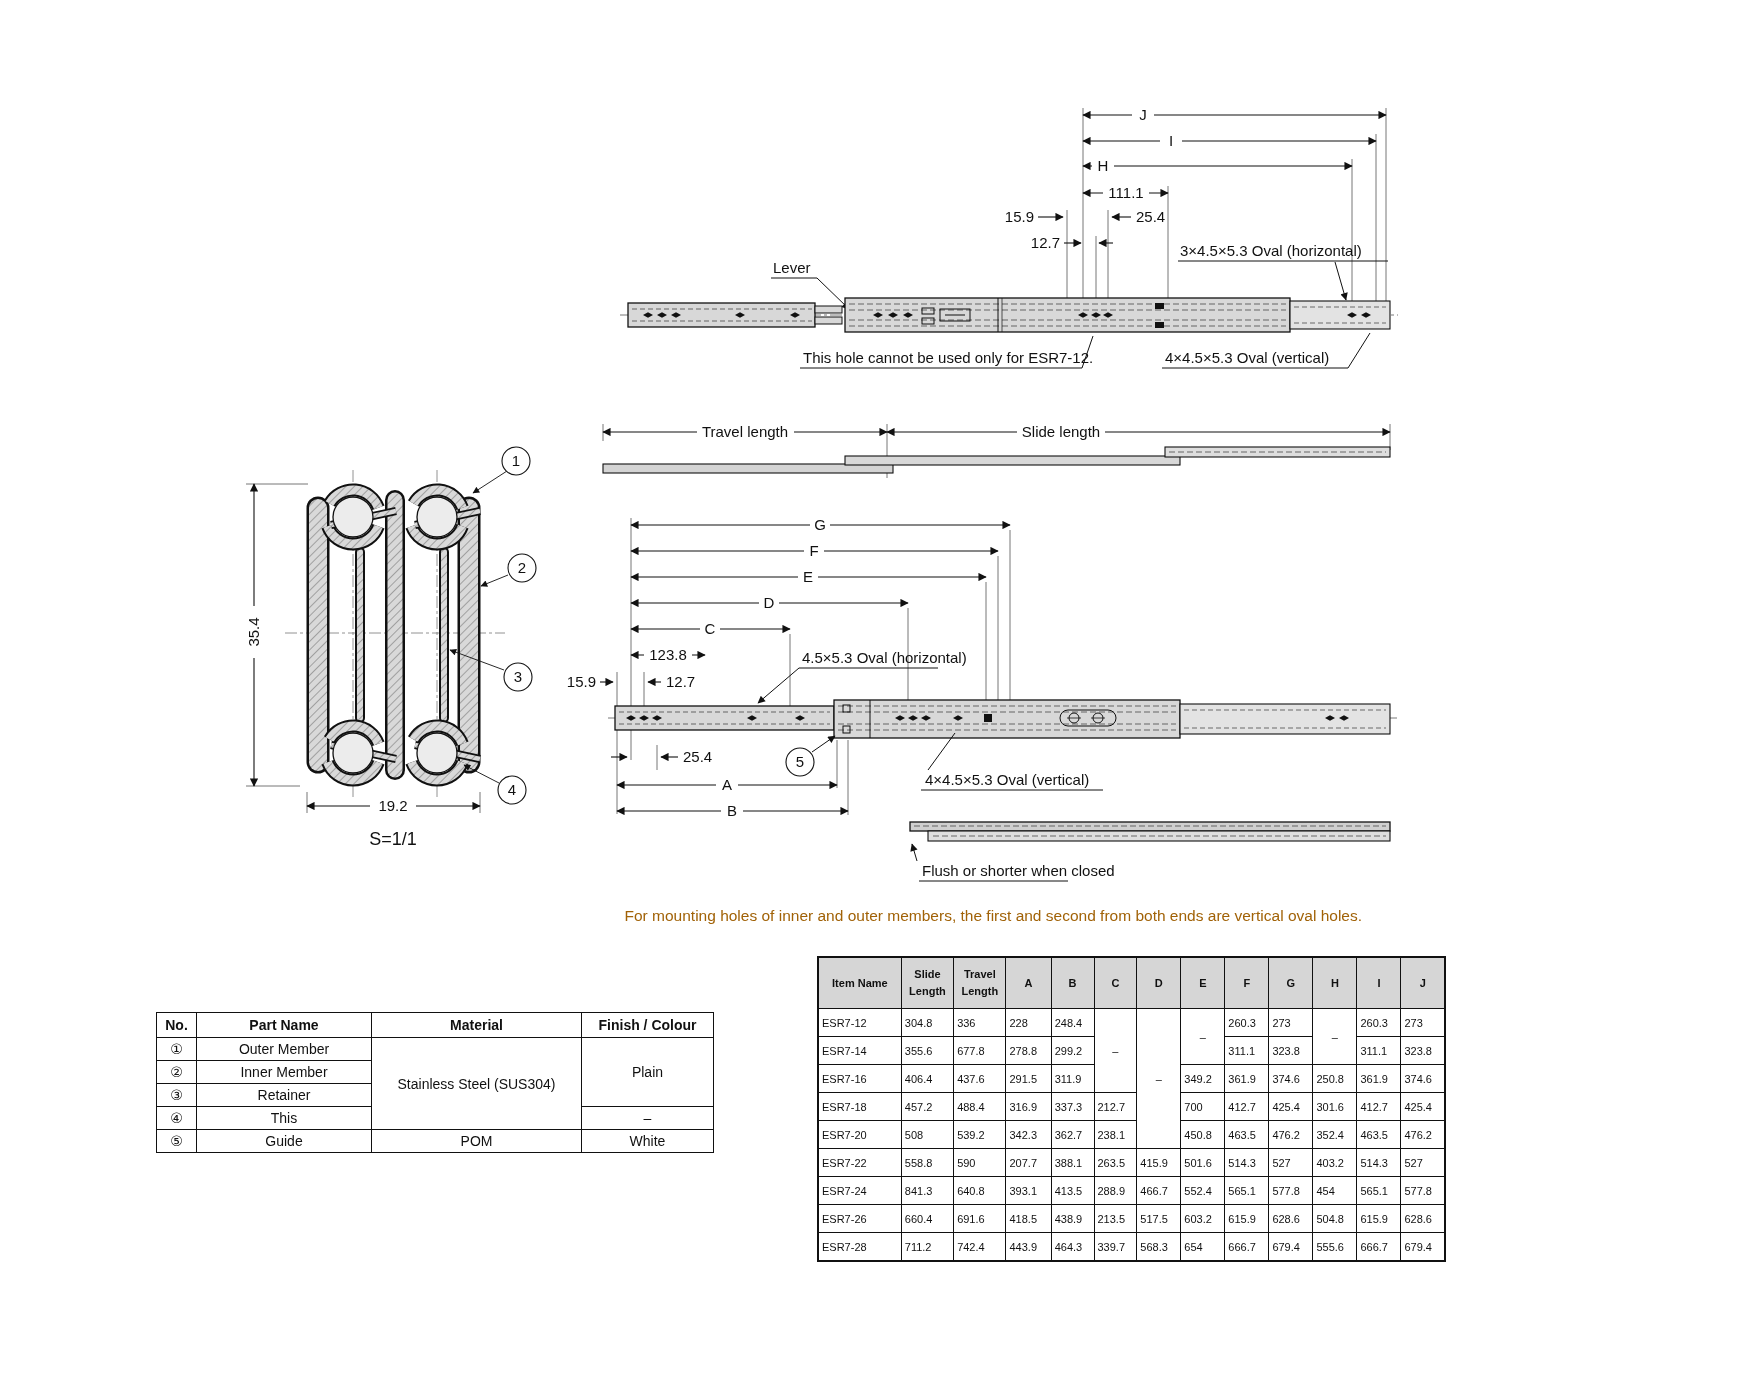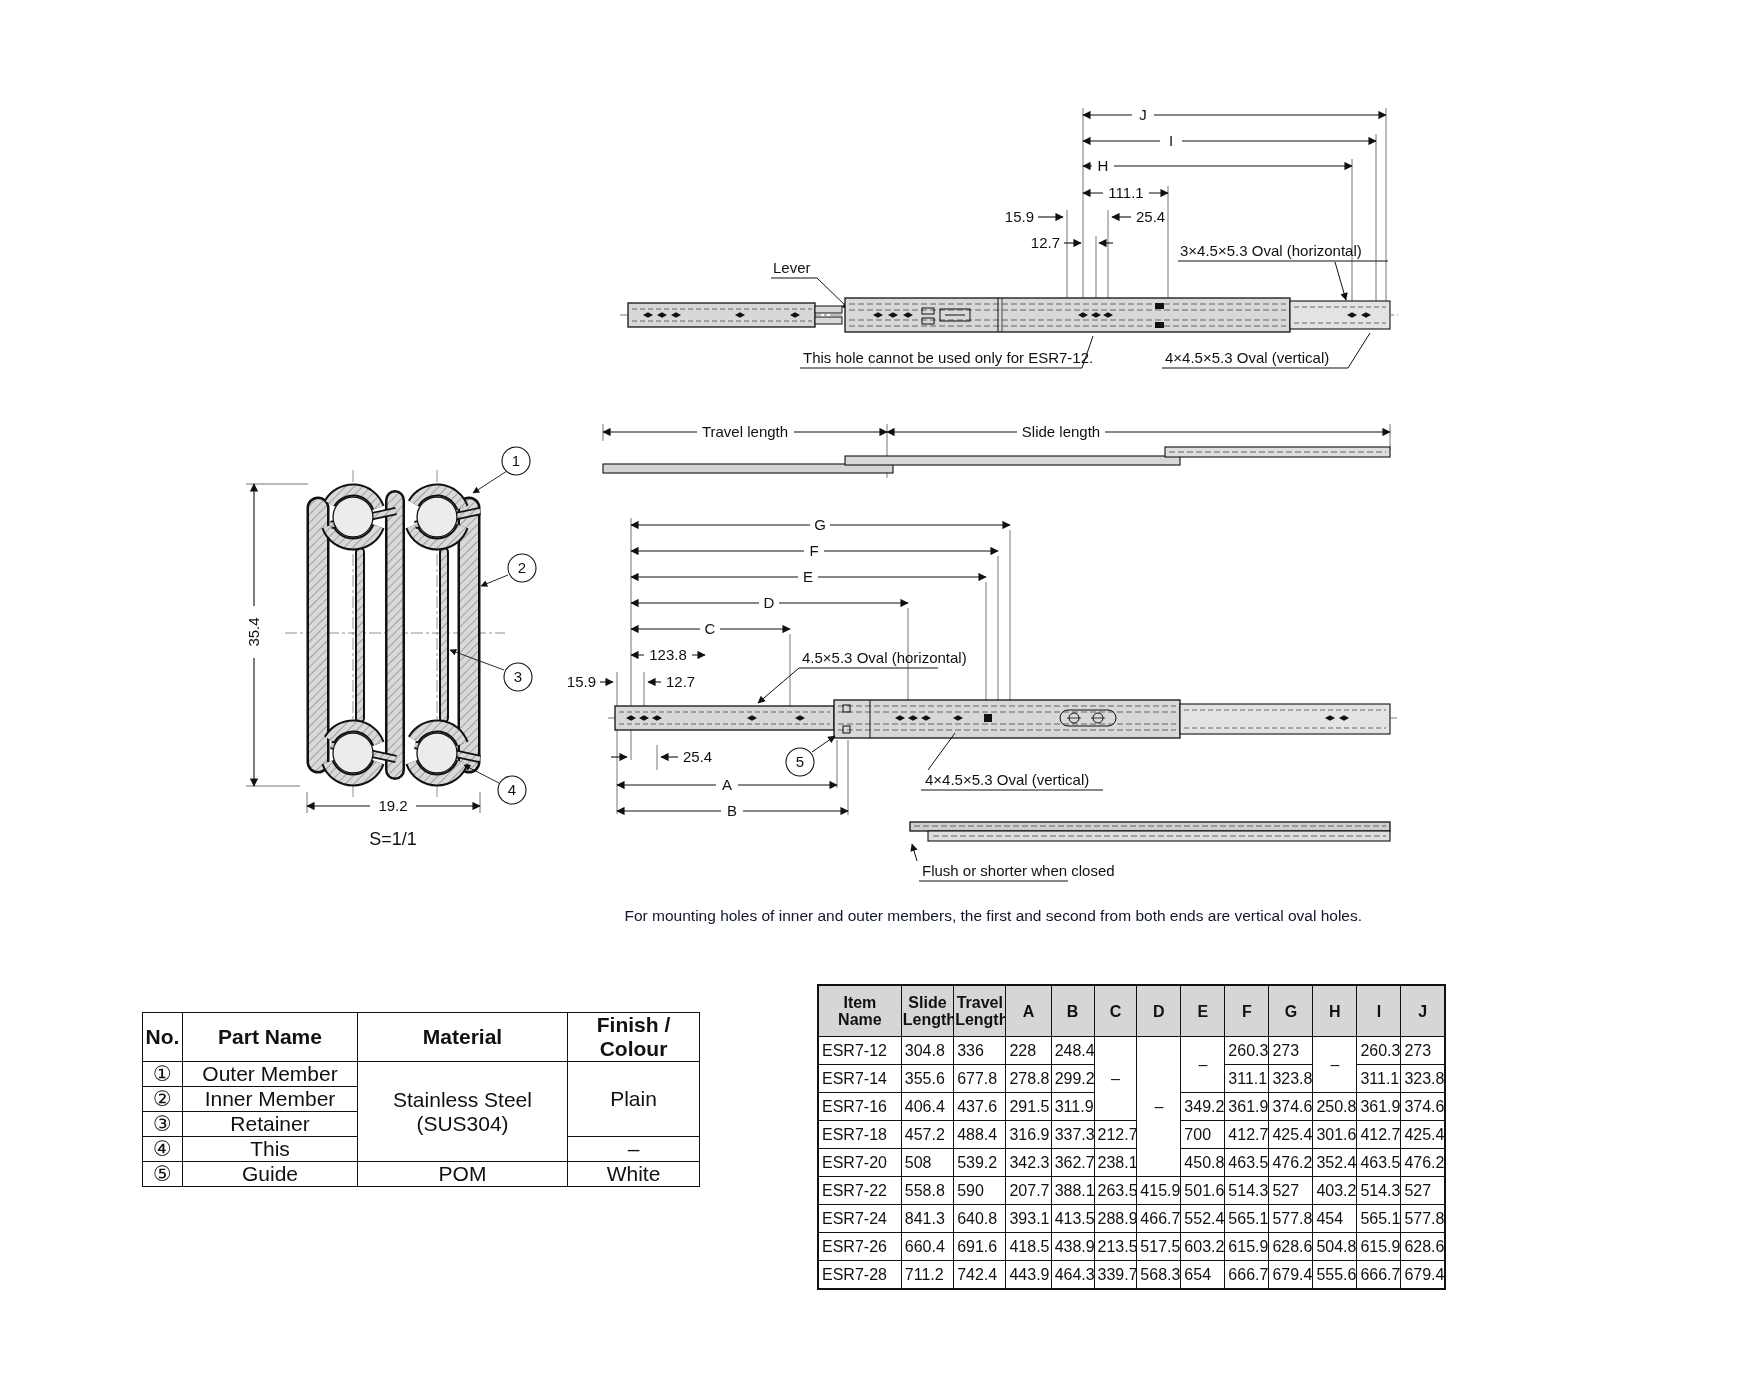--- a/index.html
+++ b/index.html
@@ -9,34 +9,34 @@
   svg text{font-family:"Liberation Sans","DejaVu Sans",sans-serif;fill:#111;}
   .lbl{font-size:15px;}
   .dimtxt{font-size:15px;}
   .scaletxt{font-size:18px;}
   .callout-num{font-size:15px;}
 
   
   table{border-collapse:collapse;table-layout:fixed;background:#fff;}
   th,td{border:1px solid #111;overflow:hidden;}
 
-  .parts-table{position:absolute;left:142px;top:1012px;width:557px;font-size:21px;border:1.5px solid #111;}
+  .parts-table{position:absolute;left:156px;top:1012px;width:557px;font-size:14px;border:1.5px solid #111;}
   .parts-table th{height:24px;font-weight:bold;text-align:center;background:#fff;padding:0 2px;}
   .parts-table td{height:22px;text-align:center;padding:0 2px;}
 
-  .item-table{position:absolute;left:817px;top:984px;width:629px;font-size:16px;border:2px solid #111;}
+  .item-table{position:absolute;left:817px;top:956px;width:629px;font-size:11px;border:2px solid #111;}
   .item-table th{background:#d6d6d6;font-weight:bold;text-align:center;vertical-align:middle;
                  height:50px;white-space:pre-line;line-height:17px;padding:0 1px;}
   .item-table td{height:27px;text-align:left;padding:0 3px;vertical-align:middle;}
   .item-table td.merged{text-align:center;}
   .parts-table td.merged{text-align:center;}
 
   
   .notes{position:absolute;left:540px;top:901px;width:822px;text-align:right;
-         font-size:15.5px;line-height:30px;color:#0f172a;}
+         font-size:15.5px;line-height:30px;color:#a16207;}
 </style>
 </head>
 <body>
 
 <div id="canvas">
 
 <svg width="1750" height="960" viewBox="0 0 1750 960">
   <defs>
     <marker id="ah" viewBox="0 0 10 10" refX="9.2" refY="5" markerWidth="9" markerHeight="7.5" orient="auto-start-reverse">
       <path d="M0,0 L10,5 L0,10 Z" fill="#111"></path>

